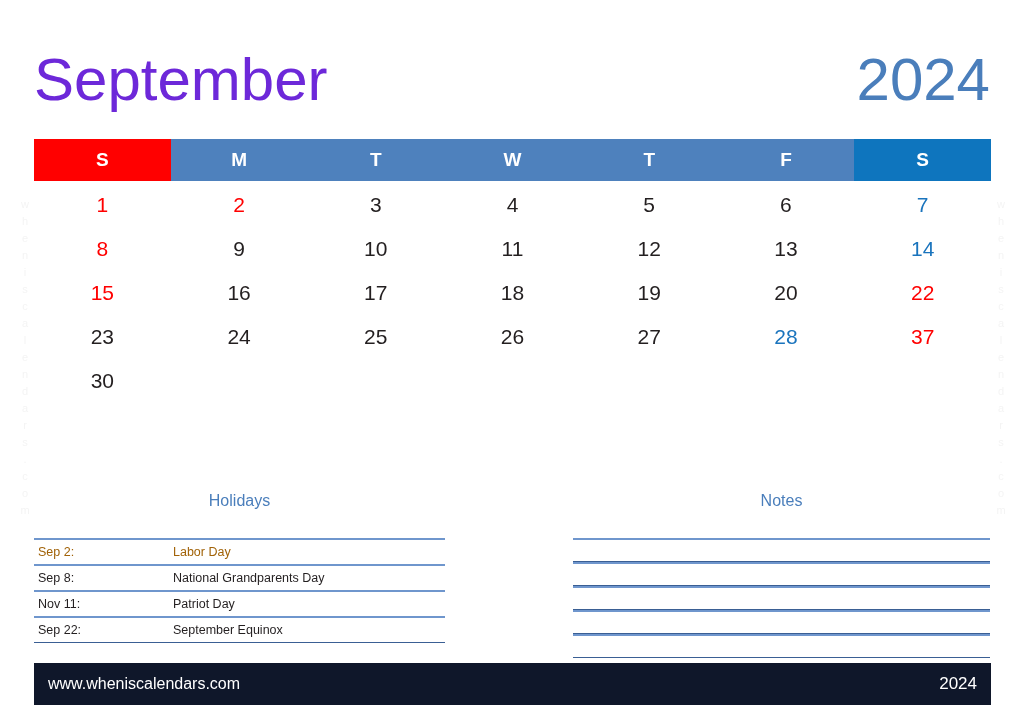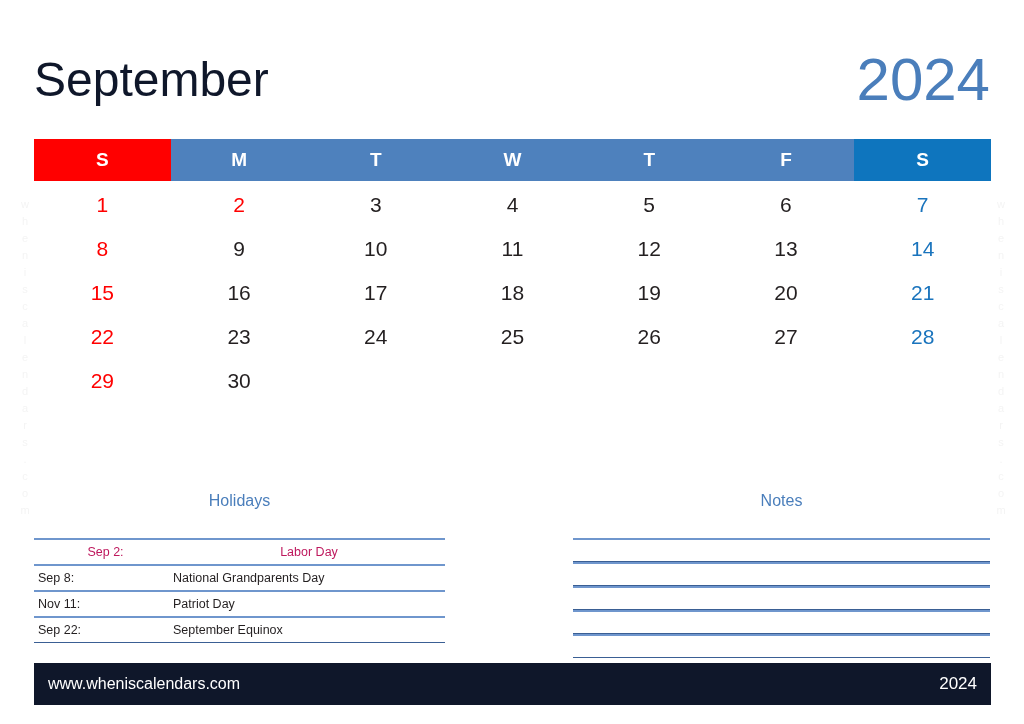--- a/index.html
+++ b/index.html
@@ -20,22 +20,22 @@
     position: absolute;
     left: 34px;
     top: 34px;
     width: 956px;
     height: 92px;
     display: flex;
     align-items: center;
     justify-content: space-between;
   }
   .month-title {
-    font-size: 48px;
-    color: #0f172a;
+    font-size: 60px;
+    color: #6d28d9;
     font-weight: normal;
     letter-spacing: 0px;
     line-height: 1;
     white-space: nowrap;
   }
   .year-title {
     font-size: 60px;
     color: #4a7ebb;
     font-weight: normal;
     line-height: 1;
@@ -108,21 +108,21 @@
   .holidays-table td {
     height: 24px;
     font-size: 12.5px;
     color: #231f20;
     border-top: 2px solid #6f96cd;
     border-bottom: 1px solid #3a5f94;
     padding: 0;
     vertical-align: middle;
   }
   .holidays-table tr td:first-child { width: 135px; padding-left: 4px; }
-  .holidays-table tr.is-holiday td { color: #be185d; text-align: center; }
+  .holidays-table tr.is-holiday td { color: #a16207; }
 
   
   .notes-lines {
     position: absolute;
     left: 573px;
     top: 538px;
     width: 417px;
   }
   .note-line {
     height: 24px;
@@ -196,29 +196,28 @@
     <div class="date-cell wd">11</div>
     <div class="date-cell wd">12</div>
     <div class="date-cell wd">13</div>
     <div class="date-cell sat">14</div>
     <div class="date-cell sun">15</div>
     <div class="date-cell wd">16</div>
     <div class="date-cell wd">17</div>
     <div class="date-cell wd">18</div>
     <div class="date-cell wd">19</div>
     <div class="date-cell wd">20</div>
-    <div class="date-cell sat">21</div>
     <div class="date-cell sun">22</div>
     <div class="date-cell wd">23</div>
     <div class="date-cell wd">24</div>
     <div class="date-cell wd">25</div>
     <div class="date-cell wd">26</div>
     <div class="date-cell wd">27</div>
     <div class="date-cell sat">28</div>
-    <div class="date-cell sun">29</div>
+    <div class="date-cell sun">37</div>
     <div class="date-cell wd">30</div>
     <div class="date-cell empty"></div>
     <div class="date-cell empty"></div>
     <div class="date-cell empty"></div>
     <div class="date-cell empty"></div>
     <div class="date-cell empty"></div>
   </div>
 
 <div class="section-heading" id="holidays-heading">Holidays</div>
 <table class="holidays-table">

